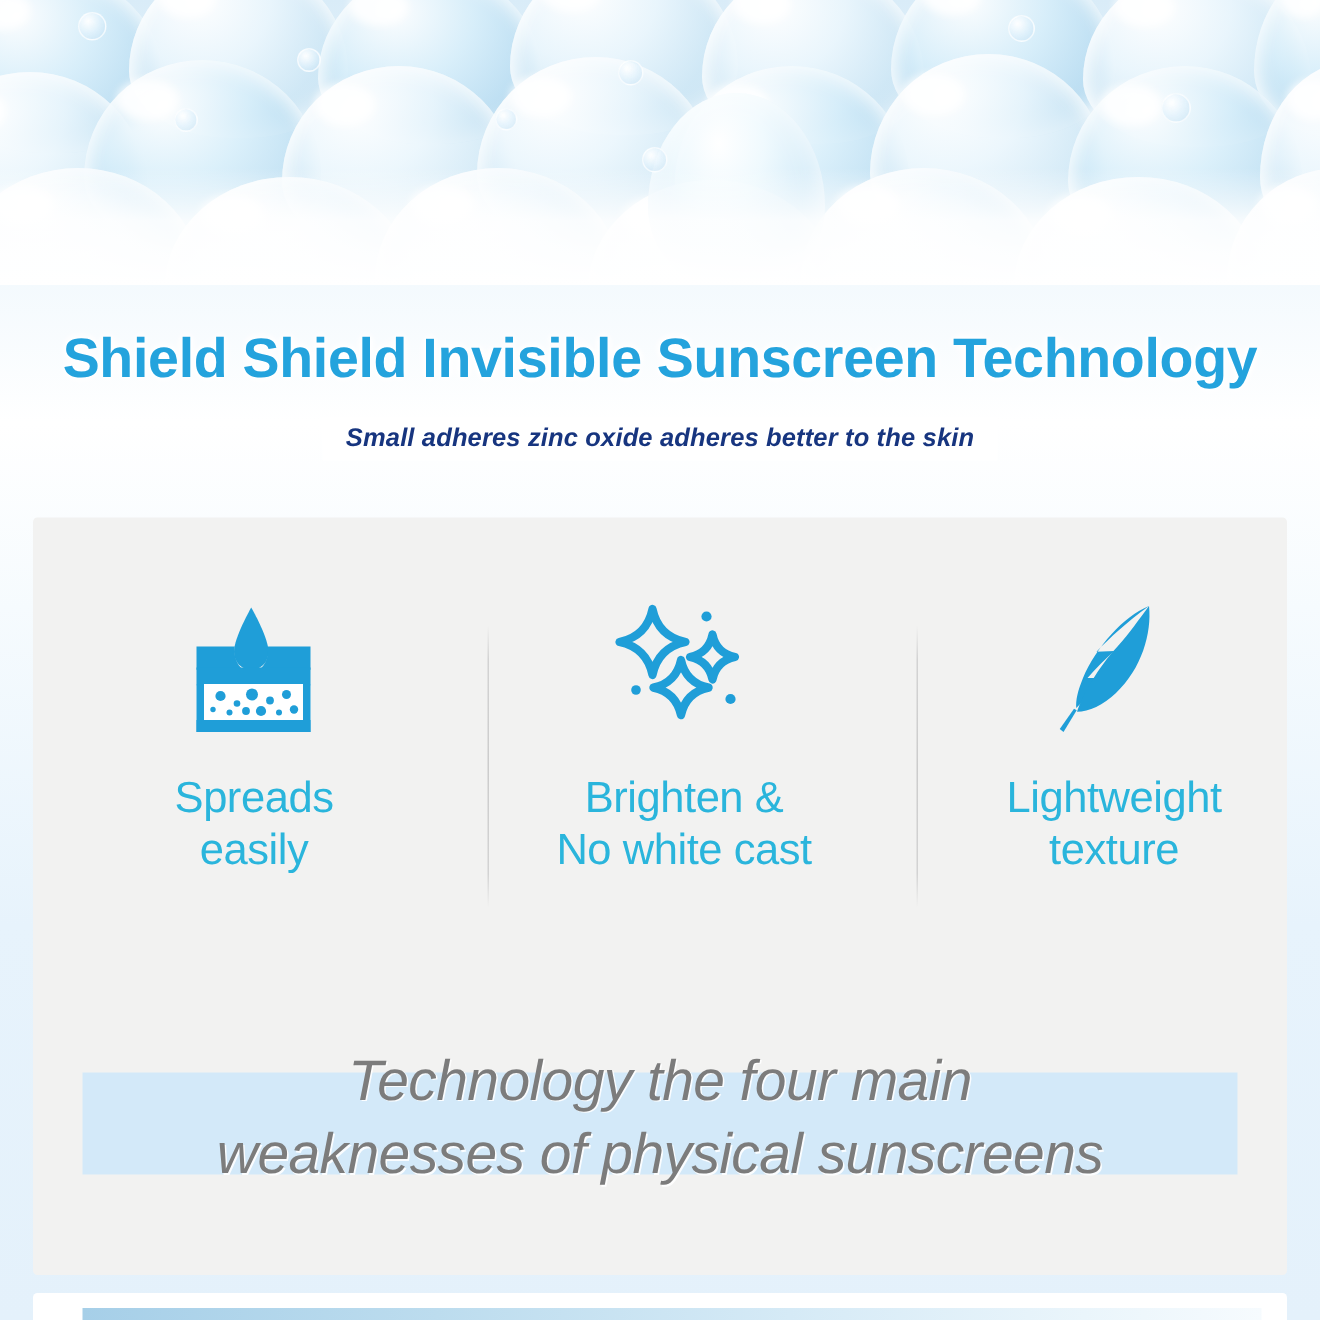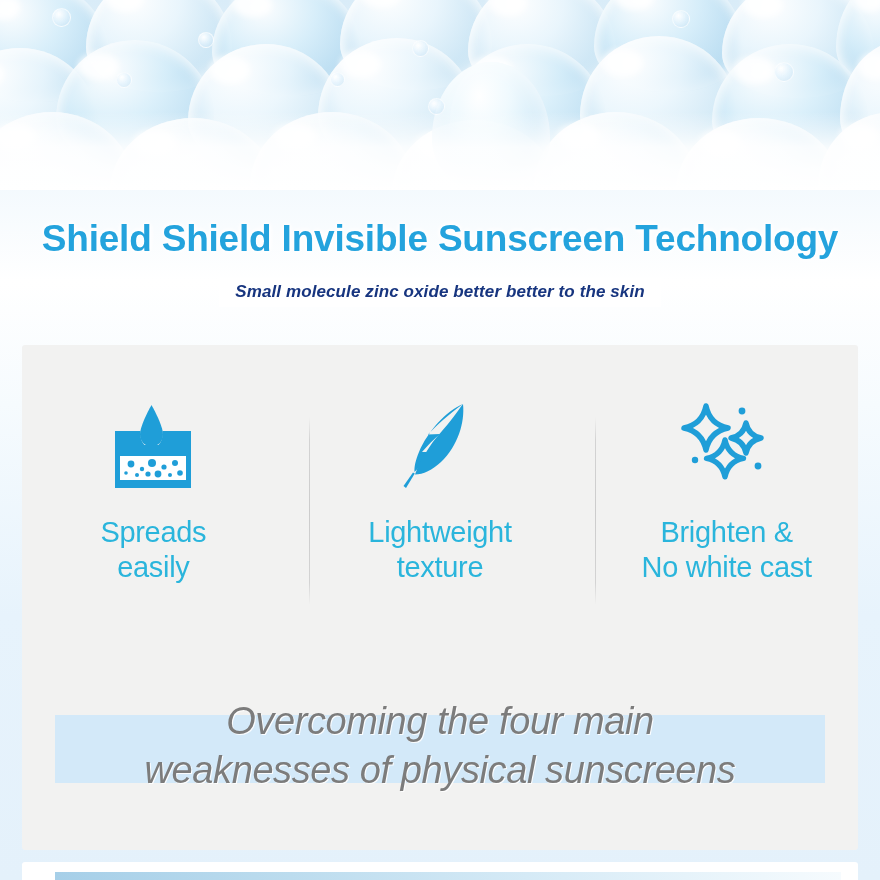--- a/index.html
+++ b/index.html
@@ -120,21 +120,21 @@
   
   .feature-card {
     position: absolute;
     left: 22px; top: 345px;
     width: 836px; height: 505px;
     background: #f2f2f1;
     border-radius: 3px;
   }
   .features {
     position: absolute;
-    left: 0; top: 50px;
+    left: 16px; top: 50px;
     width: 836px; height: 230px;
     display: flex;
     gap: 24px;
   }
   .feature-col {
     flex: 1 1 0;
     position: relative;
     display: flex;
     flex-direction: column;
     align-items: center;
@@ -249,21 +249,21 @@
       <div class="minibub" style="left:774px; top:62px; width:18px; height:18px;"></div>
       <div class="minibub" style="left:428px; top:98px; width:15px; height:15px;"></div>
       <div class="minibub" style="left:116px; top:72px; width:14px; height:14px;"></div>
     </div>
     <div class="banner-fade"></div>
   </div>
 
   <div class="title">Shield Shield Invisible Sunscreen Technology</div>
 
   <div class="subtitle-wrap">
-    <span class="subtitle">Small molecule zinc oxide better better to the skin</span>
+    <span class="subtitle">Small adheres zinc oxide adheres better to the skin</span>
   </div>
 
   <div class="feature-card">
 
     <div class="features">
 
       <div class="feature-col">
         <div class="icon-box">
           <svg width="92" height="86" viewBox="0 0 92 86" aria-hidden="true">
             <path d="M44.5 2 C44.5 2, 33 22, 33 31.5 C33 38.5, 38 43.5, 44.5 43.5 C51 43.5, 56 38.5, 56 31.5 C56 22, 44.5 2, 44.5 2 Z" fill="#1f9ed8"></path>
@@ -286,52 +286,52 @@
             <circle cx="73" cy="70" r="2.8" fill="#1f9ed8"></circle>
             <circle cx="19" cy="70" r="1.8" fill="#1f9ed8"></circle>
           </svg>
         </div>
         <div class="feature-label">Spreads
 easily</div>
       </div>
 
       <div class="feature-col">
         <div class="icon-box">
-          <svg width="78" height="92" viewBox="0 0 78 92" aria-hidden="true">
-            <path d="M62 4 C45 11, 27 31, 18 52 C14.5 60.5, 13 67, 13.5 72 L33 52 L21 52 C27 45, 33 39, 39 34 L27 34.5 C36 25, 47 15, 62 4 Z" fill="#1f9ed8"></path>
-            <path d="M62 4 C64 22, 57 46, 40 62 C31.5 70, 22 74.5, 14 74.5 C18 63, 28 45, 41 31 C48.5 22.8, 56 12, 62 4 Z" fill="#1f9ed8"></path>
-            <path d="M13.8 73.5 L5 88 L2.5 86 L12 72.5 Z" fill="#1f9ed8"></path>
-          </svg>
-        </div>
-        <div class="feature-label">Lightweight
-texture</div>
-      </div>
-
-      <div class="feature-col">
-        <div class="icon-box">
           <svg width="94" height="88" viewBox="0 0 94 88" aria-hidden="true">
             <g fill="none" stroke="#1f9ed8" stroke-width="5.5" stroke-linejoin="round">
               <path d="M26 4 C28.5 16, 36 23.5, 48 26 C36 28.5, 28.5 36, 26 48 C23.5 36, 16 28.5, 4 26 C16 23.5, 23.5 16, 26 4 Z"></path>
               <path d="M66 21 C67.7 29.2, 72.8 34.3, 81 36 C72.8 37.7, 67.7 42.8, 66 51 C64.3 42.8, 59.2 37.7, 51 36 C59.2 34.3, 64.3 29.2, 66 21 Z"></path>
               <path d="M45 38 C47.1 48, 53.4 54.3, 63.4 56.4 C53.4 58.5, 47.1 64.8, 45 74.8 C42.9 64.8, 36.6 58.5, 26.6 56.4 C36.6 54.3, 42.9 48, 45 38 Z"></path>
             </g>
             <circle cx="62" cy="9" r="3.4" fill="#1f9ed8"></circle>
             <circle cx="15" cy="58" r="3.2" fill="#1f9ed8"></circle>
             <circle cx="78" cy="64" r="3.4" fill="#1f9ed8"></circle>
           </svg>
         </div>
         <div class="feature-label">Brighten &amp;
 No white cast</div>
       </div>
 
+      <div class="feature-col">
+        <div class="icon-box">
+          <svg width="78" height="92" viewBox="0 0 78 92" aria-hidden="true">
+            <path d="M62 4 C45 11, 27 31, 18 52 C14.5 60.5, 13 67, 13.5 72 L33 52 L21 52 C27 45, 33 39, 39 34 L27 34.5 C36 25, 47 15, 62 4 Z" fill="#1f9ed8"></path>
+            <path d="M62 4 C64 22, 57 46, 40 62 C31.5 70, 22 74.5, 14 74.5 C18 63, 28 45, 41 31 C48.5 22.8, 56 12, 62 4 Z" fill="#1f9ed8"></path>
+            <path d="M13.8 73.5 L5 88 L2.5 86 L12 72.5 Z" fill="#1f9ed8"></path>
+          </svg>
+        </div>
+        <div class="feature-label">Lightweight
+texture</div>
+      </div>
+
     </div>
 
     <div class="overcoming">
       <div class="highlight-band"></div>
-      <div class="overcoming-text">Overcoming the four main
+      <div class="overcoming-text">Technology the four main
 weaknesses of physical sunscreens</div>
     </div>
 
   </div>
 
   <div class="bottom-section">
     <div class="bottom-bar"></div>
   </div>
 
 </div>

